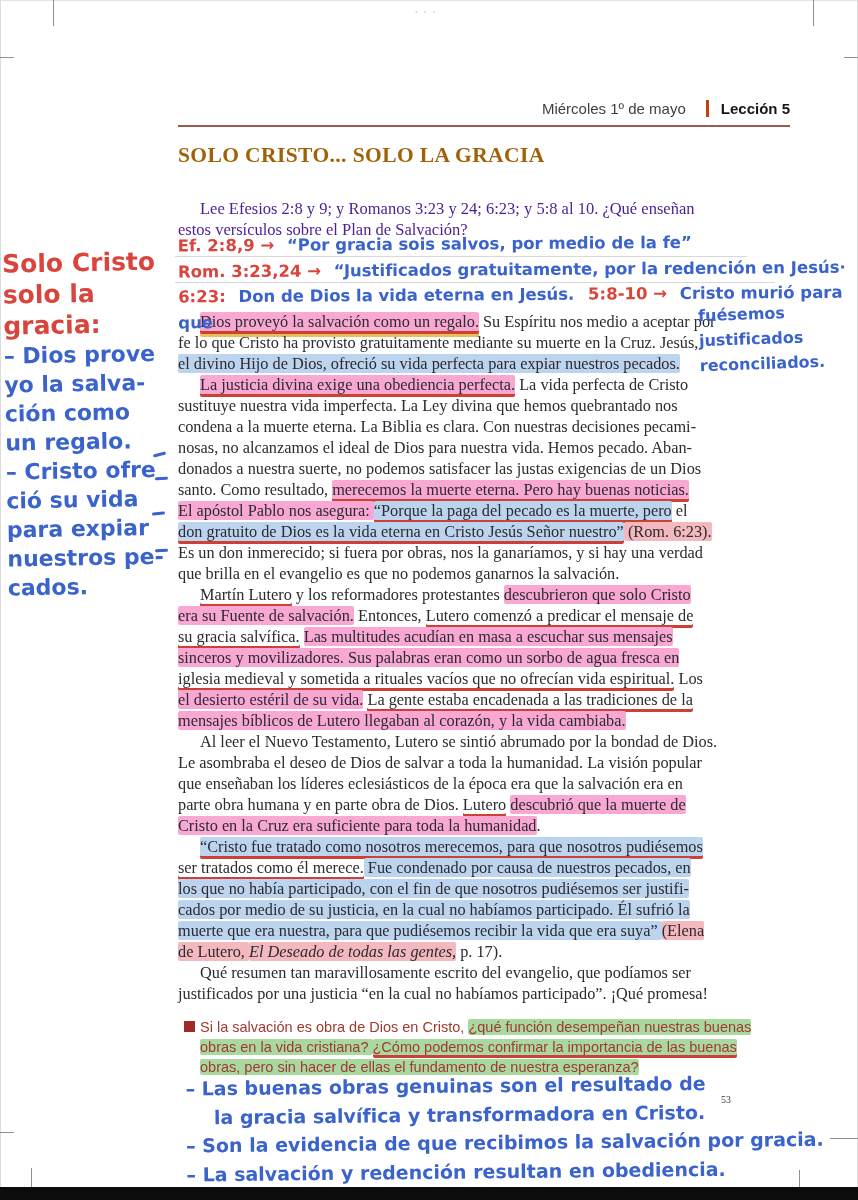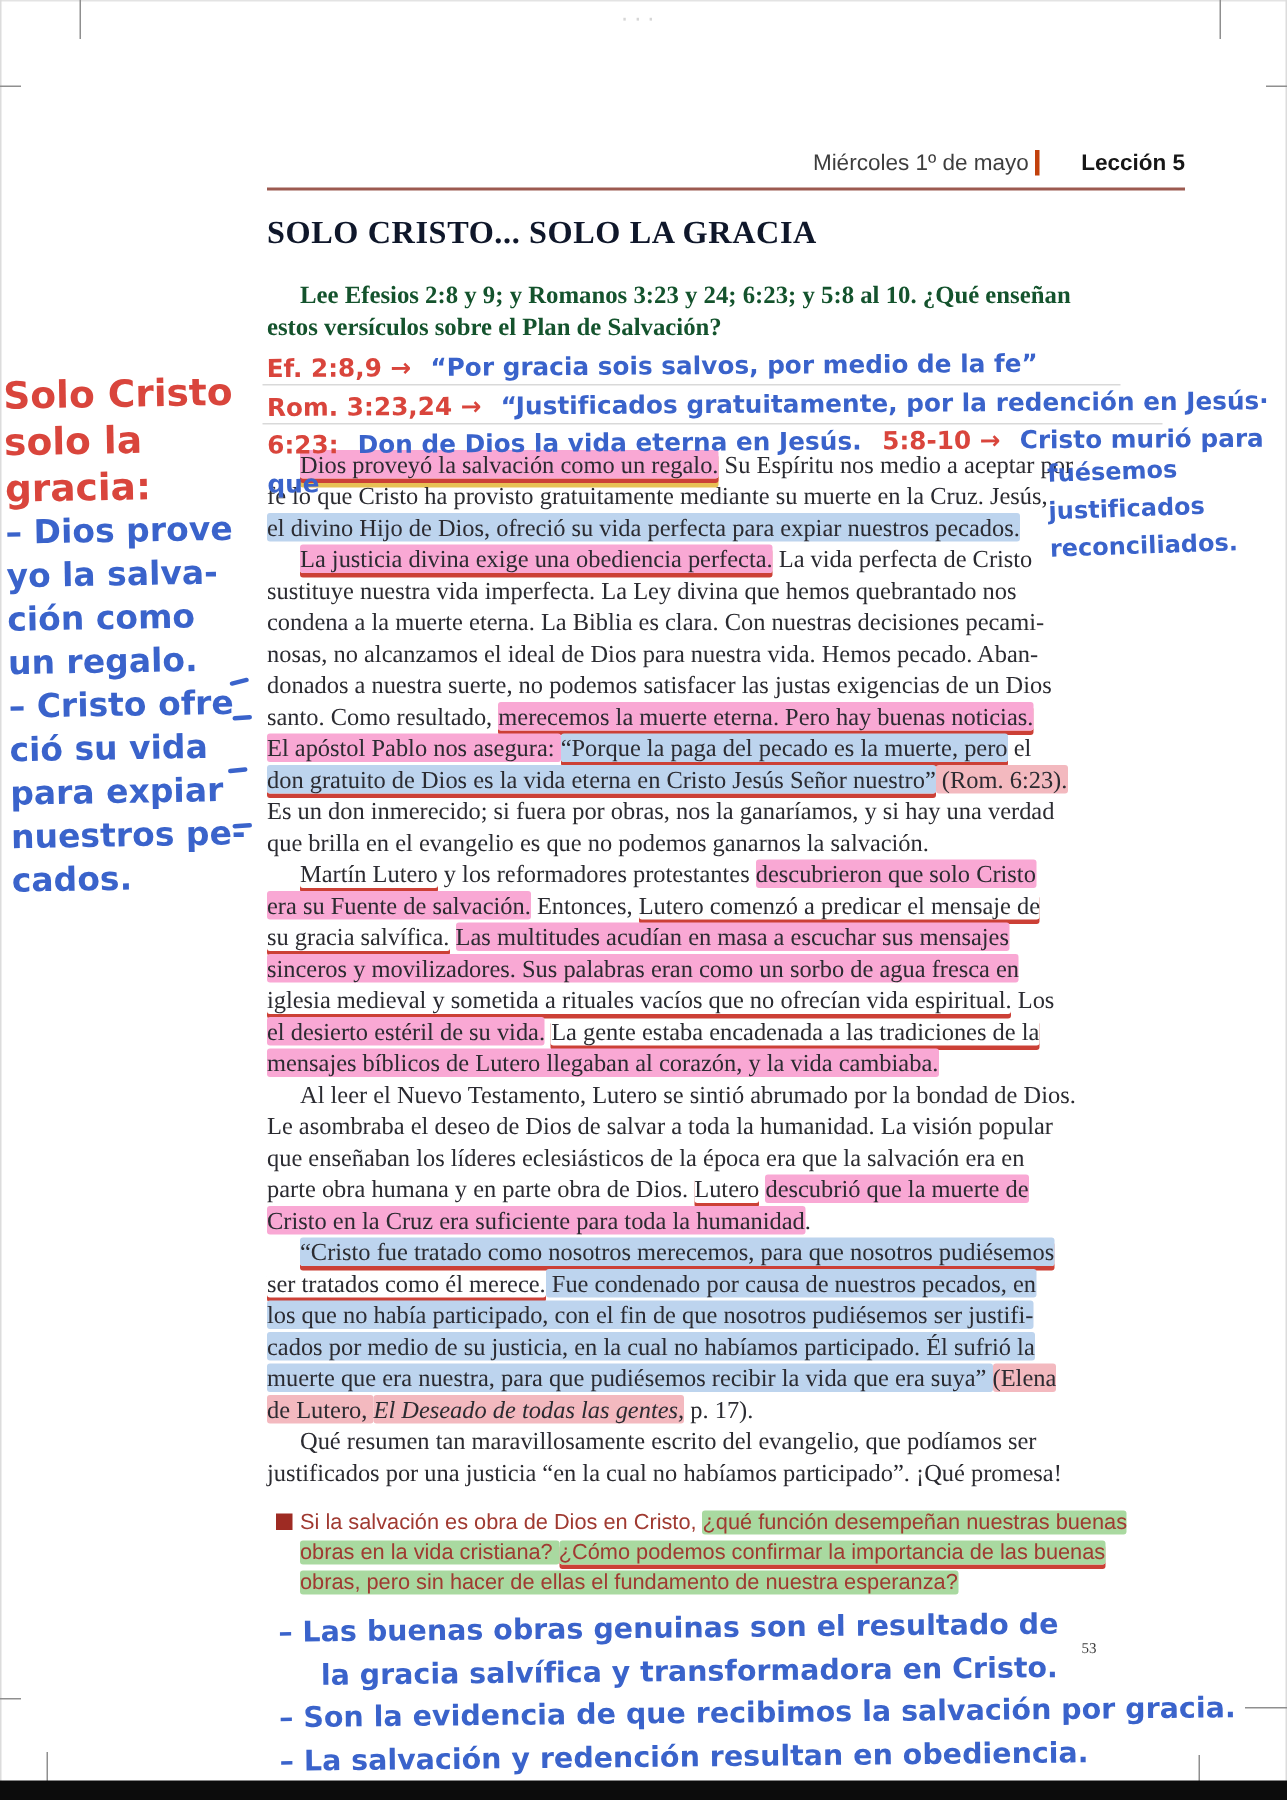--- a/index.html
+++ b/index.html
@@ -8,26 +8,26 @@
   
   .edge-top{position:absolute;left:0;top:0;width:858px;height:1px;background:#e3e3e3;}
   .edge-left{position:absolute;left:0;top:0;width:1px;height:1200px;background:#dcdcdc;}
   .edge-right{position:absolute;right:0;top:0;width:1px;height:1200px;background:#dcdcdc;}
   .bottom-bar{position:absolute;left:0;top:1187px;width:858px;height:13px;background:#0c0c0c;}
   .dots{position:absolute;left:414px;top:4px;color:#d6d6d6;font-family:"DejaVu Sans",sans-serif;
         font-size:15px;letter-spacing:4px;}
   .crop{position:absolute;background:#8f8f8f;}
   
   .col{position:absolute;left:178px;top:100px;width:612px;}
-  .hdr{display:flex;justify-content:flex-end;align-items:center;gap:4px;
+  .hdr{display:flex;justify-content:flex-end;align-items:center;gap:20px;
        font-family:"Liberation Sans",sans-serif;font-size:15px;color:#3e3e3e;}
-  .hdr .lesson{font-weight:bold;color:#161616;border-left:3px solid #c2410c;padding-left:28px;}
+  .hdr .lesson{font-weight:bold;color:#161616;border-left:3px solid #c2410c;padding-left:12px;}
   .rule{height:2px;background:#9c5a50;margin-top:8px;}
-  .title{margin-top:16px;font-size:21.5px;font-weight:bold;color:#0f172a;letter-spacing:.4px;}
-  .intro{margin-top:18px;font-weight:bold;font-size:16.5px;line-height:21.5px;color:#14532d;}
+  .title{margin-top:16px;font-size:21.5px;font-weight:bold;color:#a16207;letter-spacing:.4px;}
+  .intro{margin-top:30px;font-weight:normal;font-size:16.5px;line-height:21.5px;color:#4c1d95;}
   .intro .pline.indent{padding-left:22px;}
   .verse-spacer{height:71px;}
   
   .para{font-size:16.3px;line-height:21px;}
   .pline{white-space:pre;height:21px;}
   .pline.indent{padding-left:22px;}
   .seg{border-radius:2px;}
   .it{font-style:italic;}
   .hl-yellow{background:#f9a8d4;}
   .hl-blue{background:#bdd4ee;}

